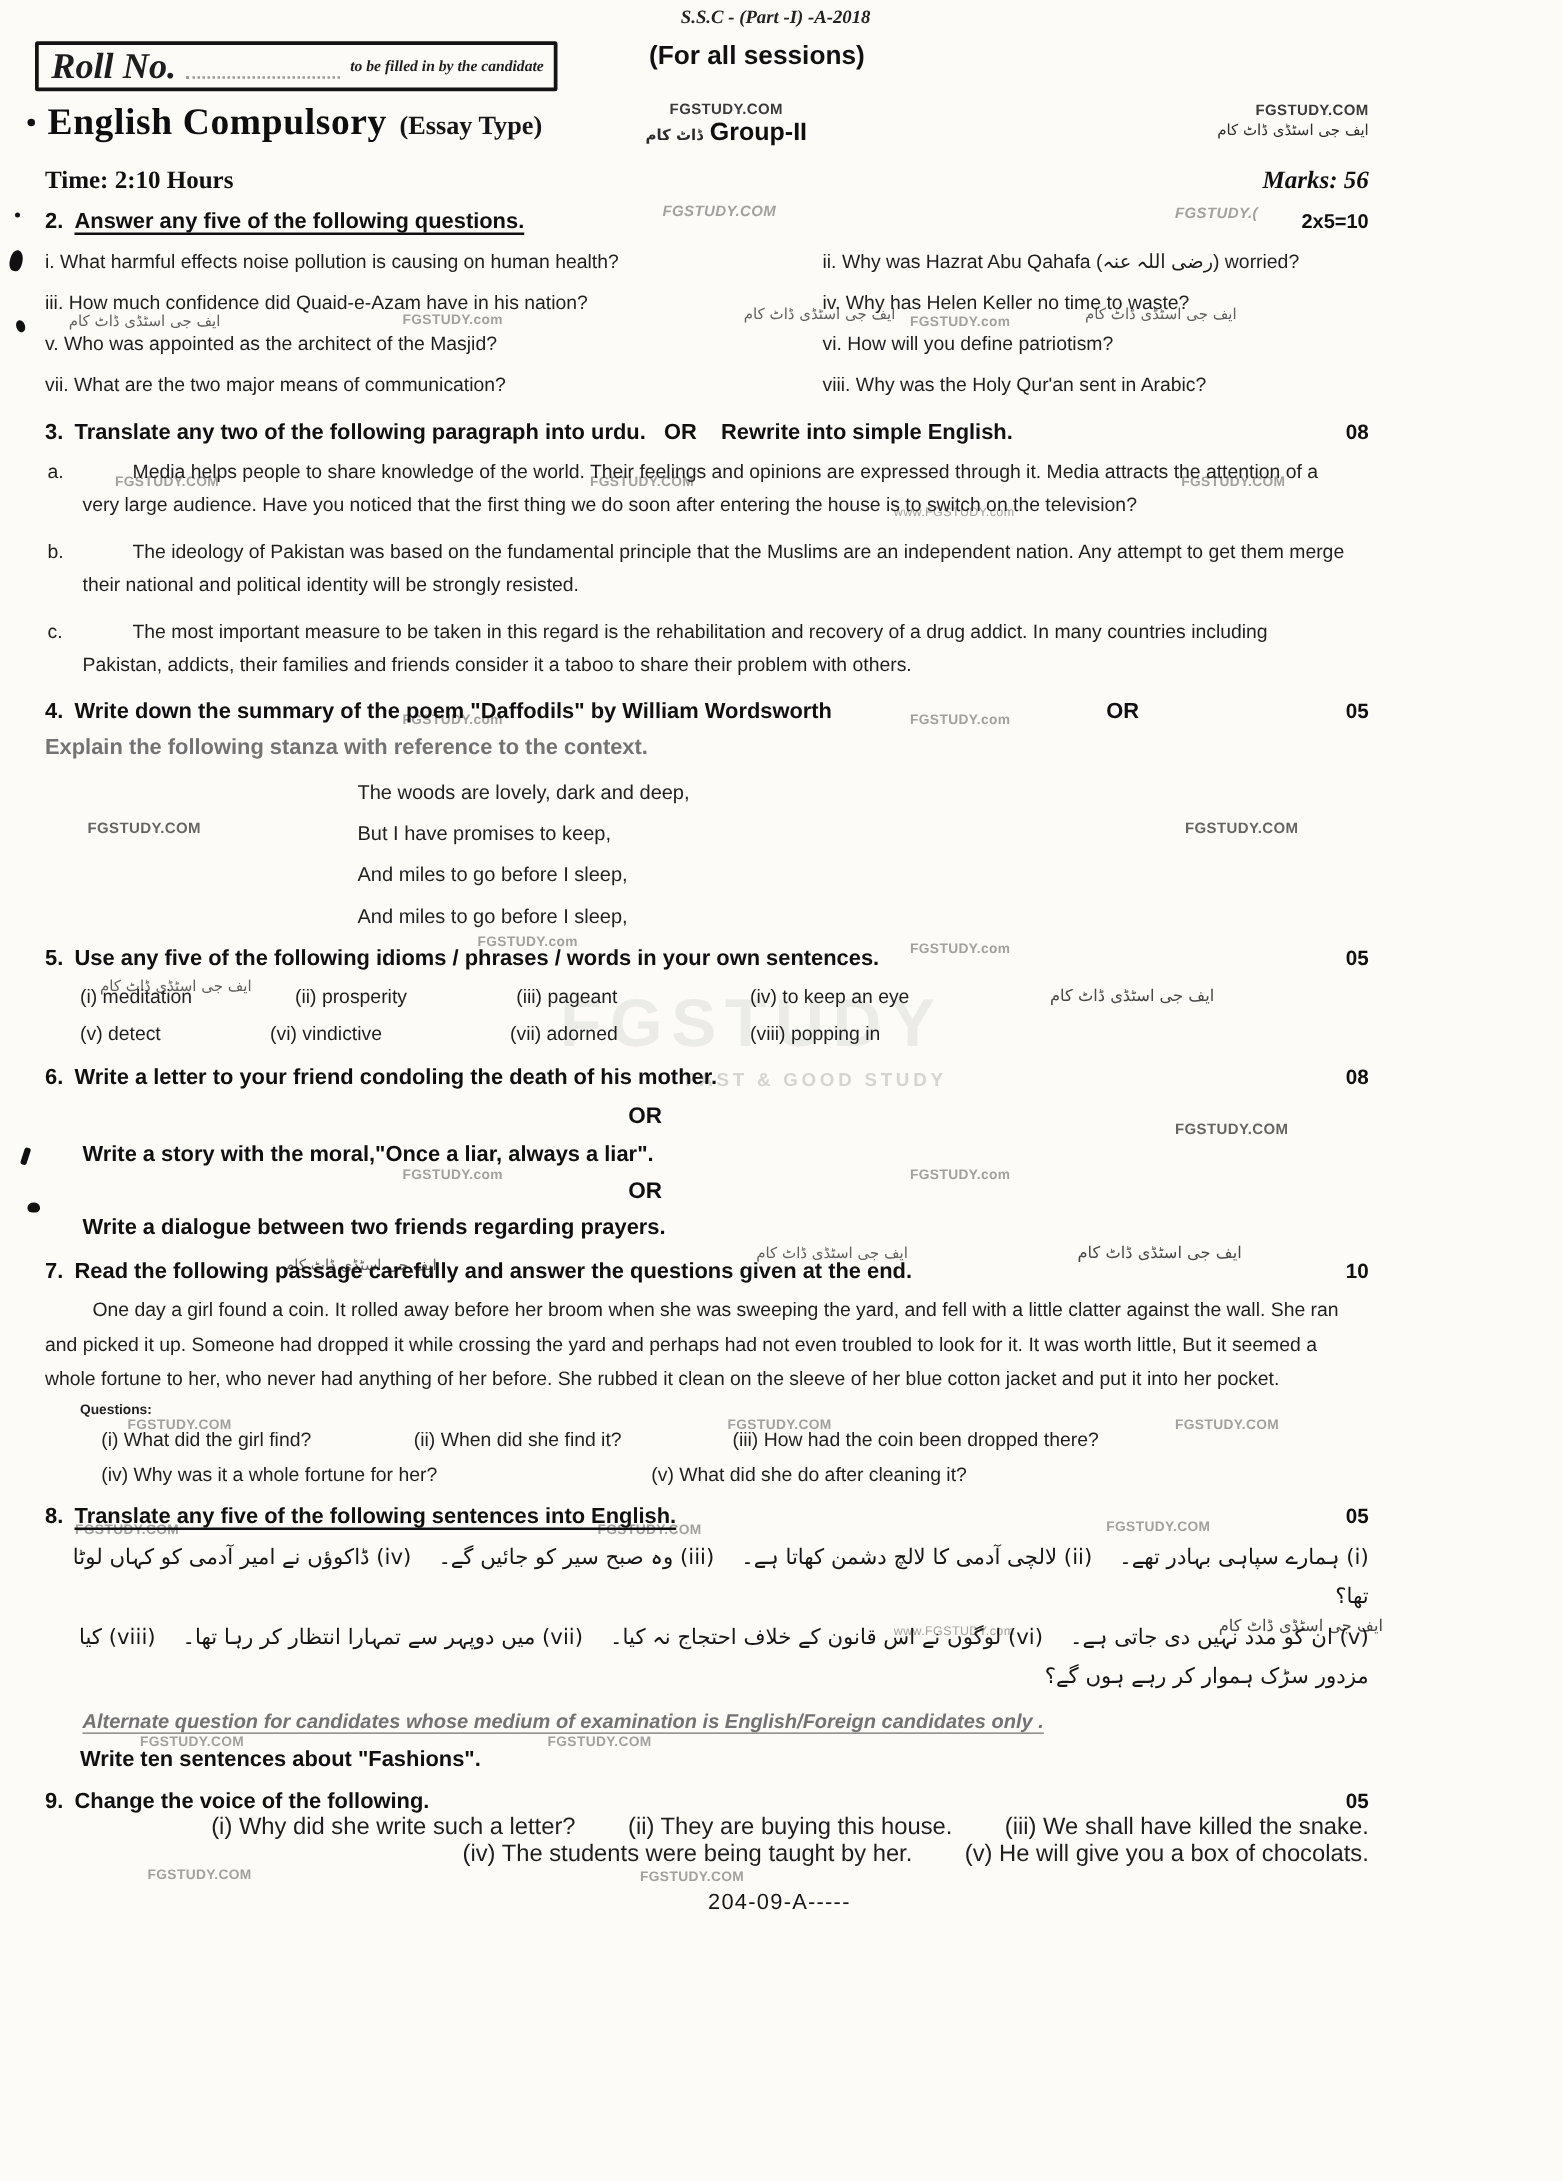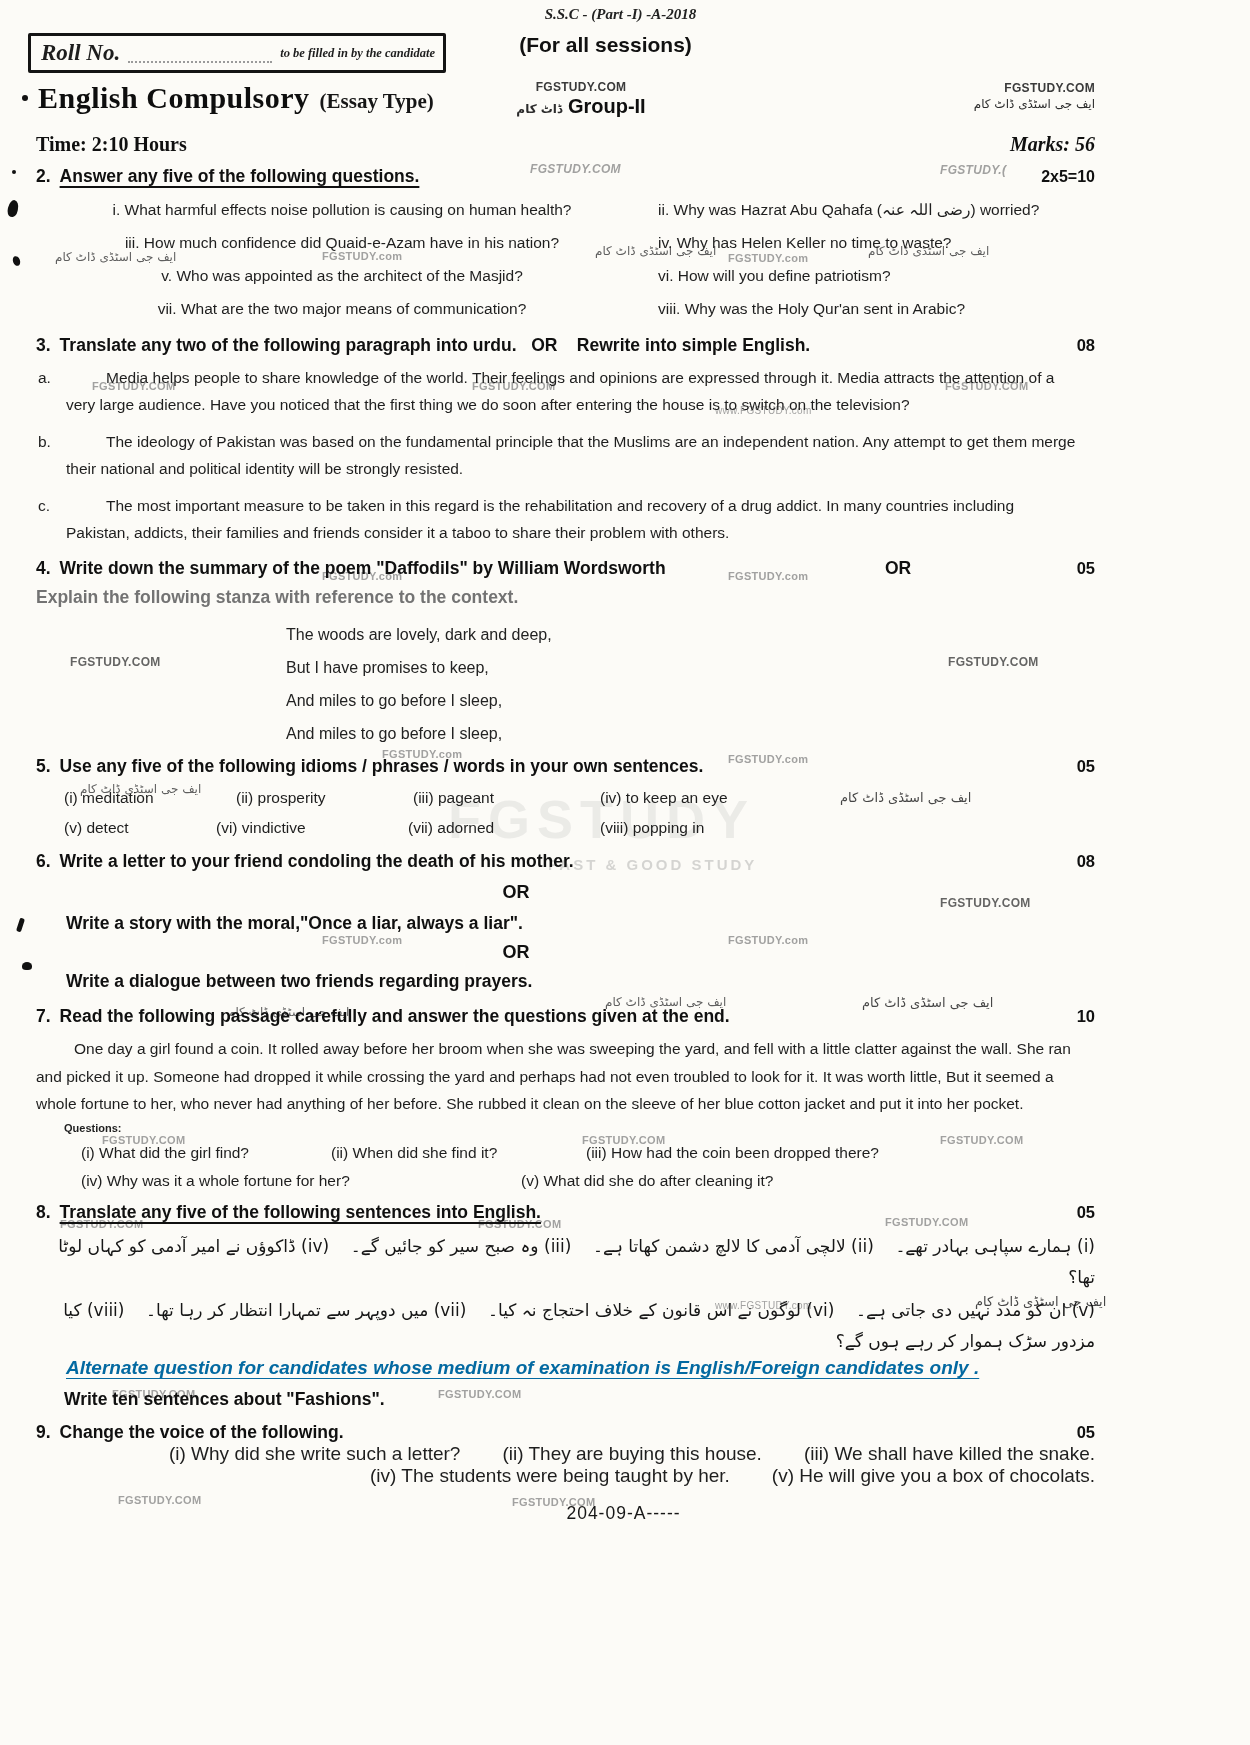--- a/index.html
+++ b/index.html
@@ -6,21 +6,21 @@
   .page{position:relative;width:1250px;height:1745px;margin:0 auto;background:#fcfbf7;
         font-family:"Liberation Sans",sans-serif;color:#1e1e1e;overflow:hidden;}
   .content{position:absolute;left:0;top:0;width:100%;height:100%;
            padding:6px 155px 0 36px;box-sizing:border-box;z-index:2;}
   
   .doc-ref{text-align:center;transform:translateX(55px);
            font-family:"Liberation Serif",serif;font-style:italic;font-weight:bold;font-size:15px;color:#222;}
   .header-row{position:relative;height:46px;margin-top:10px;}
   .roll-box{position:absolute;left:-8px;top:0;width:412px;height:34px;border:3px solid #141414;
             border-radius:2px;display:flex;align-items:center;background:transparent;}
-  .roll-label{font-family:"Liberation Serif",serif;font-weight:bold;font-style:italic;font-size:23px;margin-left:10px;white-space:nowrap;}
+  .roll-label{font-family:"Liberation Serif",serif;font-weight:bold;font-style:italic;font-size:29px;margin-left:10px;white-space:nowrap;}
   .roll-dots{flex:1;border-bottom:2px dotted #9a9a9a;height:55%;margin:0 8px;}
   .roll-note{font-family:"Liberation Serif",serif;font-weight:bold;font-style:italic;font-size:12.5px;margin-right:8px;white-space:nowrap;}
   .sessions{position:absolute;left:0;right:16px;top:0;text-align:center;transform:translateX(48px);
             font-weight:bold;font-size:21px;color:#111;}
   .title-row{position:relative;height:52px;margin-top:2px;}
   .title-left{position:absolute;left:-14px;top:0;display:flex;align-items:baseline;gap:10px;}
   .title-dot{width:6px;height:6px;border-radius:50%;background:#111;align-self:center;}
   .title-main{font-family:"Liberation Serif",serif;font-weight:bold;font-size:30px;letter-spacing:.5px;color:#0e0e0e;}
   .title-type{font-family:"Liberation Serif",serif;font-weight:bold;font-size:21px;color:#161616;}
   .center-grp{position:absolute;left:440px;top:0;width:210px;text-align:center;line-height:1.15;}
@@ -32,39 +32,39 @@
   .marks-total{margin-left:auto;font-style:italic;}
   
   .q-head{display:flex;align-items:baseline;font-weight:bold;font-size:17.5px;color:#101010;}
   .q-num{margin-right:9px;}
   .q-txt{flex:1;}
   .u{text-decoration:underline;text-underline-offset:4px;text-decoration-thickness:1.5px;}
   .q-marks{width:60px;text-align:right;font-weight:bold;font-size:16.5px;}
   .q-marks-wide{width:78px;text-align:right;font-weight:bold;font-size:16px;}
   .h-or{width:150px;font-weight:bold;font-size:17.5px;}
   .q2-row{display:flex;margin-top:12px;font-size:15.5px;line-height:21px;}
-  .q2-left{width:612px;padding-right:10px;text-align:center;}
+  .q2-left{width:612px;padding-right:10px;}
   .q2-right{flex:1;}
   .part{display:flex;margin-top:10px;font-size:15.5px;line-height:27px;}
   .part-label{width:28px;flex:none;padding-left:2px;}
   .part-text{flex:1;text-indent:40px;max-width:1012px;}
   .sub-head{font-weight:bold;font-size:17.5px;margin-top:8px;margin-left:29px;color:#737373;}
   .stanza{margin:10px 0 0 250px;font-size:16px;line-height:33px;color:#222;}
   .q5-row{display:flex;margin-top:12px;margin-left:28px;font-size:15.5px;gap:12px;}
   .c140{width:140px}.c160{width:160px}.c165{width:165px}.c175{width:175px}.c180{width:180px}
   .c250{width:250px}.c255{width:255px}.c440{width:440px}
   .or-center{margin:10px 0 0 445px;width:70px;text-align:center;font-weight:bold;font-size:18px;color:#101010;}
   .alt-line{font-weight:bold;font-size:17.5px;margin-top:10px;margin-left:30px;color:#101010;}
   .passage{margin-top:8px;font-size:15.5px;line-height:27.5px;text-indent:38px;max-width:1060px;}
   .questions-label{font-weight:bold;font-size:11px;margin-top:4px;margin-left:28px;}
   .q7-row{display:flex;margin-top:10px;margin-left:45px;font-size:15.5px;}
   .urdu-line{direction:rtl;text-align:right;font-family:"DejaVu Sans",sans-serif;
              font-size:17px;line-height:31px;margin-top:8px;color:#161616;}
-  .alt-italic{font-weight:bold;font-style:italic;font-size:19px;margin-top:0;margin-left:30px;
-              text-decoration:underline;text-underline-offset:4px;color:#0369a1;}
+  .alt-italic{font-weight:bold;font-style:italic;font-size:16px;margin-top:12px;margin-left:30px;
+              text-decoration:underline;text-underline-offset:4px;color:#737373;}
   .q9-row{display:flex;margin-top:0;margin-left:25px;font-size:19px;justify-content:flex-end;}
   .q9-row-1{gap:42px;}
   .q9-row-2{gap:42px;}
   .footer{ text-align:center;transform:translateX(58px);margin-top:16px;font-size:17.5px;letter-spacing:1px;color:#161616;}
   
   .wm-layer{position:absolute;inset:0;z-index:1;pointer-events:none;}
   .wm{position:absolute;font-weight:bold;font-size:11px;color:#8b8b8b;opacity:.8;letter-spacing:.3px;white-space:nowrap;}
   .wm-i{font-style:italic;font-size:12px;}
   .wm-u{font-family:"DejaVu Sans",sans-serif;font-weight:normal;font-size:12px;color:#4f4f4f;opacity:.9;}
   .wm-dark{color:#3f3f3f;font-size:12px;}

